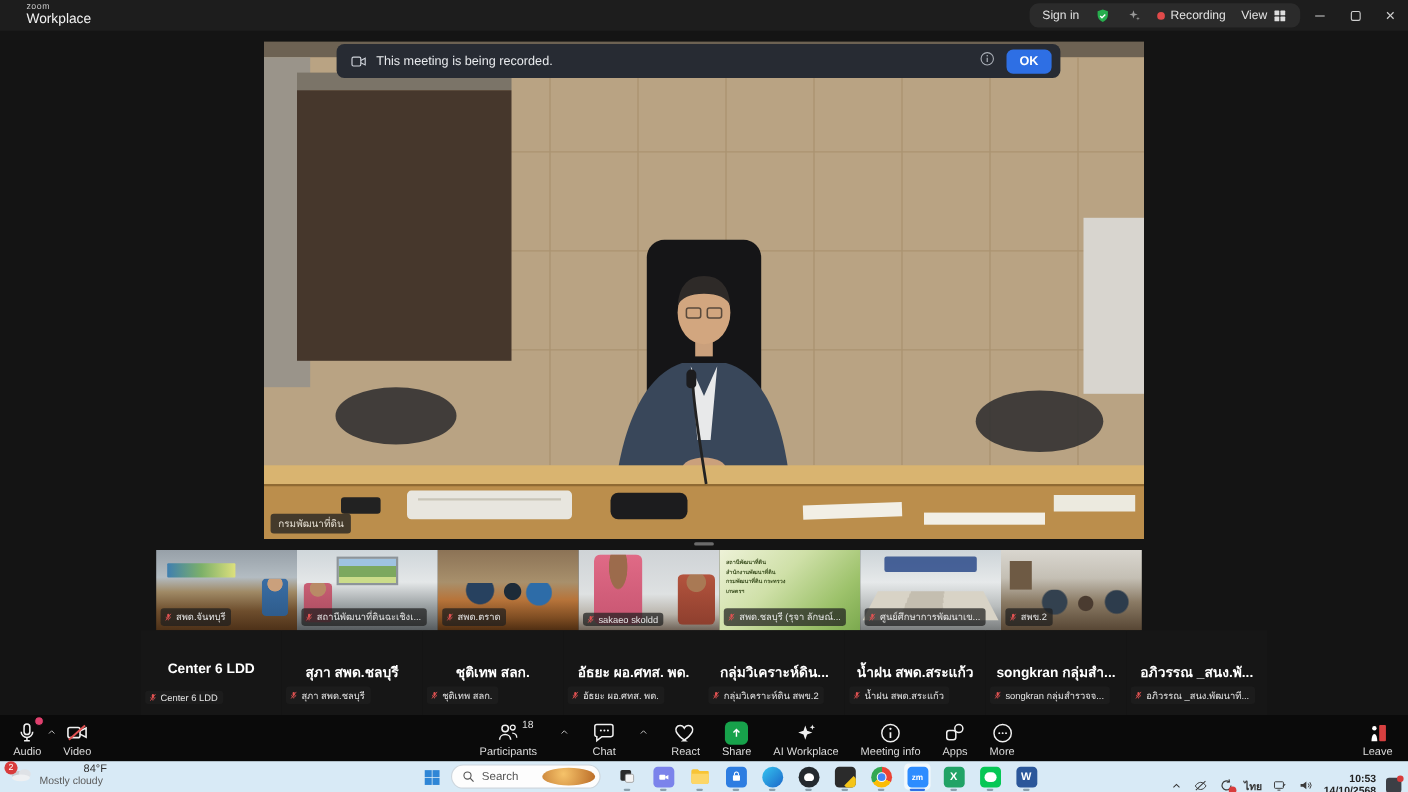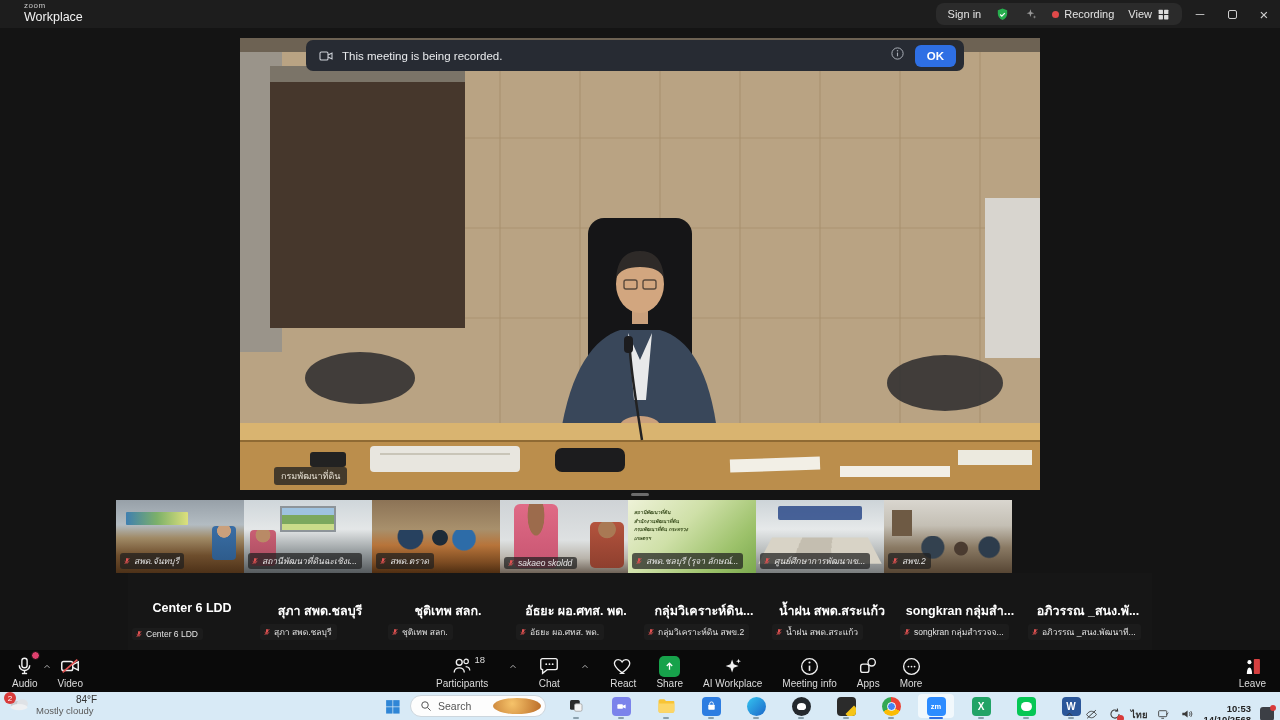--- a/index.html
+++ b/index.html
@@ -16,34 +16,34 @@
   .rec-dot { width:7px; height:7px; border-radius:50%; background:#e04a4a; display:inline-block; margin-right:5px; }
   .tb-group { display:flex; align-items:center; }
   .win-controls { position:absolute; right:0; top:0; height:28px; display:flex; }
   .win-btn { width:32px; height:28px; display:flex; align-items:center; justify-content:center; color:#cfcfcf; font-size:12px; }
   .maxbox { width:9px; height:9px; border:1px solid #cfcfcf; border-radius:2px; }
 
   
   .stage { position:absolute; top:28px; left:0; width:1280px; height:622px; background:#141414; }
   .main-video { position:absolute; top:10px; left:240px; width:800px; height:452px; background:#b9a383; overflow:hidden; }
   .name-tag { position:absolute; left:6px; bottom:5px; background:rgba(35,35,35,.78); color:#e8e2d6;
-    font-size:9px; padding:2px 7px; border-radius:3px;margin-left:28px; }
+    font-size:9px; padding:2px 7px; border-radius:3px; }
 
   
   .banner { position:absolute; top:12px; left:306px; width:658px; height:31px; background:#272b33; border-radius:7px;
     display:flex; align-items:center; padding:0 8px 0 12px; z-index:20; }
   .banner-text { color:#e9ebee; font-size:11.5px; margin-left:8px; flex:1; }
   .ok-btn { background:#2e6fe4; color:#fff; font-size:11.5px; font-weight:bold; border:none; border-radius:6px;
     padding:5px 12px; margin-left:10px; cursor:pointer; }
   .info-i { color:#a9aeb6; }
 
   .drag-handle { position:absolute; top:465px; left:631px; width:18px; height:3px; border-radius:2px; background:#6b6b6b; }
 
   
-  .thumb-row { position:absolute; top:472px; left:116px; width:1024px; height:73px; display:flex;font-style:italic; }
+  .thumb-row { position:absolute; top:472px; left:142px; width:1024px; height:73px; display:flex; }
   .thumb { position:relative; width:128px; height:73px; overflow:hidden; background:#3a3a3a; }
   .pill { position:absolute; left:4px; bottom:4px; display:flex; align-items:center; gap:3px; max-width:120px;
     background:rgba(30,30,30,.72); border-radius:3px; padding:1px 5px 1px 3px; color:#e6e6e6; font-size:8.5px; white-space:nowrap; overflow:hidden; }
   .scene { position:absolute; }
 
   .th1 { background:linear-gradient(180deg,#97a0a8 0%,#b3bcc2 34%,#a08a66 52%,#6e4e2d 76%,#4d3118 100%); }
   .th1 .s1 { left:10px; top:12px; width:62px; height:13px; background:linear-gradient(90deg,#3f7fb0,#7cb069,#dde07d); border-radius:1px; }
   .th1 .s2 { right:8px; top:26px; width:24px; height:34px; border-radius:4px;
     background:radial-gradient(circle at 50% 14%,#caa07c 0 21%,rgba(0,0,0,0) 23%),linear-gradient(#3a6ea5,#2e5c8c); }
   .th2 { background:linear-gradient(180deg,#cfd6da 0%,#e4e7e8 40%,#9aa0a2 70%,#565b5e 100%); }
@@ -104,21 +104,21 @@
   .wdesc { font-size:9.5px; color:#5a5a5a; }
   .wbadge { position:absolute; left:-4px; top:-3px; min-width:12px; height:12px; border-radius:6px; background:#d83b3b;
     color:#fff; font-size:8px; display:flex; align-items:center; justify-content:center; padding:0 2px; }
   .tb-center { position:absolute; left:380px; top:2px; display:flex; align-items:center; gap:6px; }
   .start { width:24px; height:24px; display:flex; align-items:center; justify-content:center; border-radius:4px; }
   .search-pill { width:136px; height:22px; background:#fdfdfd; border:1px solid #cdd6dd; border-radius:12px;
     display:flex; align-items:center; gap:6px; padding:0 4px 0 9px; }
   .search-pill span { flex:1; color:#555; font-size:10.5px; }
   .pie { width:16px; height:16px; border-radius:50%; background:radial-gradient(circle at 40% 35%,#f6c36a,#b96a26); }
   .apps-strip { display:flex; align-items:center; gap:9px; margin-left:6px; }
-  .app { position:relative; width:36px; height:24px; display:flex; align-items:center; justify-content:center; border-radius:4px; }
+  .app { position:relative; width:24px; height:24px; display:flex; align-items:center; justify-content:center; border-radius:4px; }
   .app .runline { position:absolute; bottom:-1px; left:50%; transform:translateX(-50%); width:6px; height:2px; border-radius:1px; background:#8aa0ad; }
   .app.active { background:rgba(255,255,255,.65); }
   .app.active .runline { width:14px; background:#2e6fe4; }
   .sq20 { width:19px; height:19px; border-radius:4px; display:flex; align-items:center; justify-content:center; color:#fff; font-weight:bold; }
   .tray { position:absolute; right:6px; top:0px; height:44px; display:flex; align-items:center; gap:9px; color:#3a3a3a;font-weight:bold; }
   .tray-ic { display:flex; align-items:center; justify-content:center; }
   .lang { font-size:9.5px; color:#333; }
   .clock { text-align:right; font-size:9.5px; color:#222; line-height:1.2; }
 </style>
 </head>

